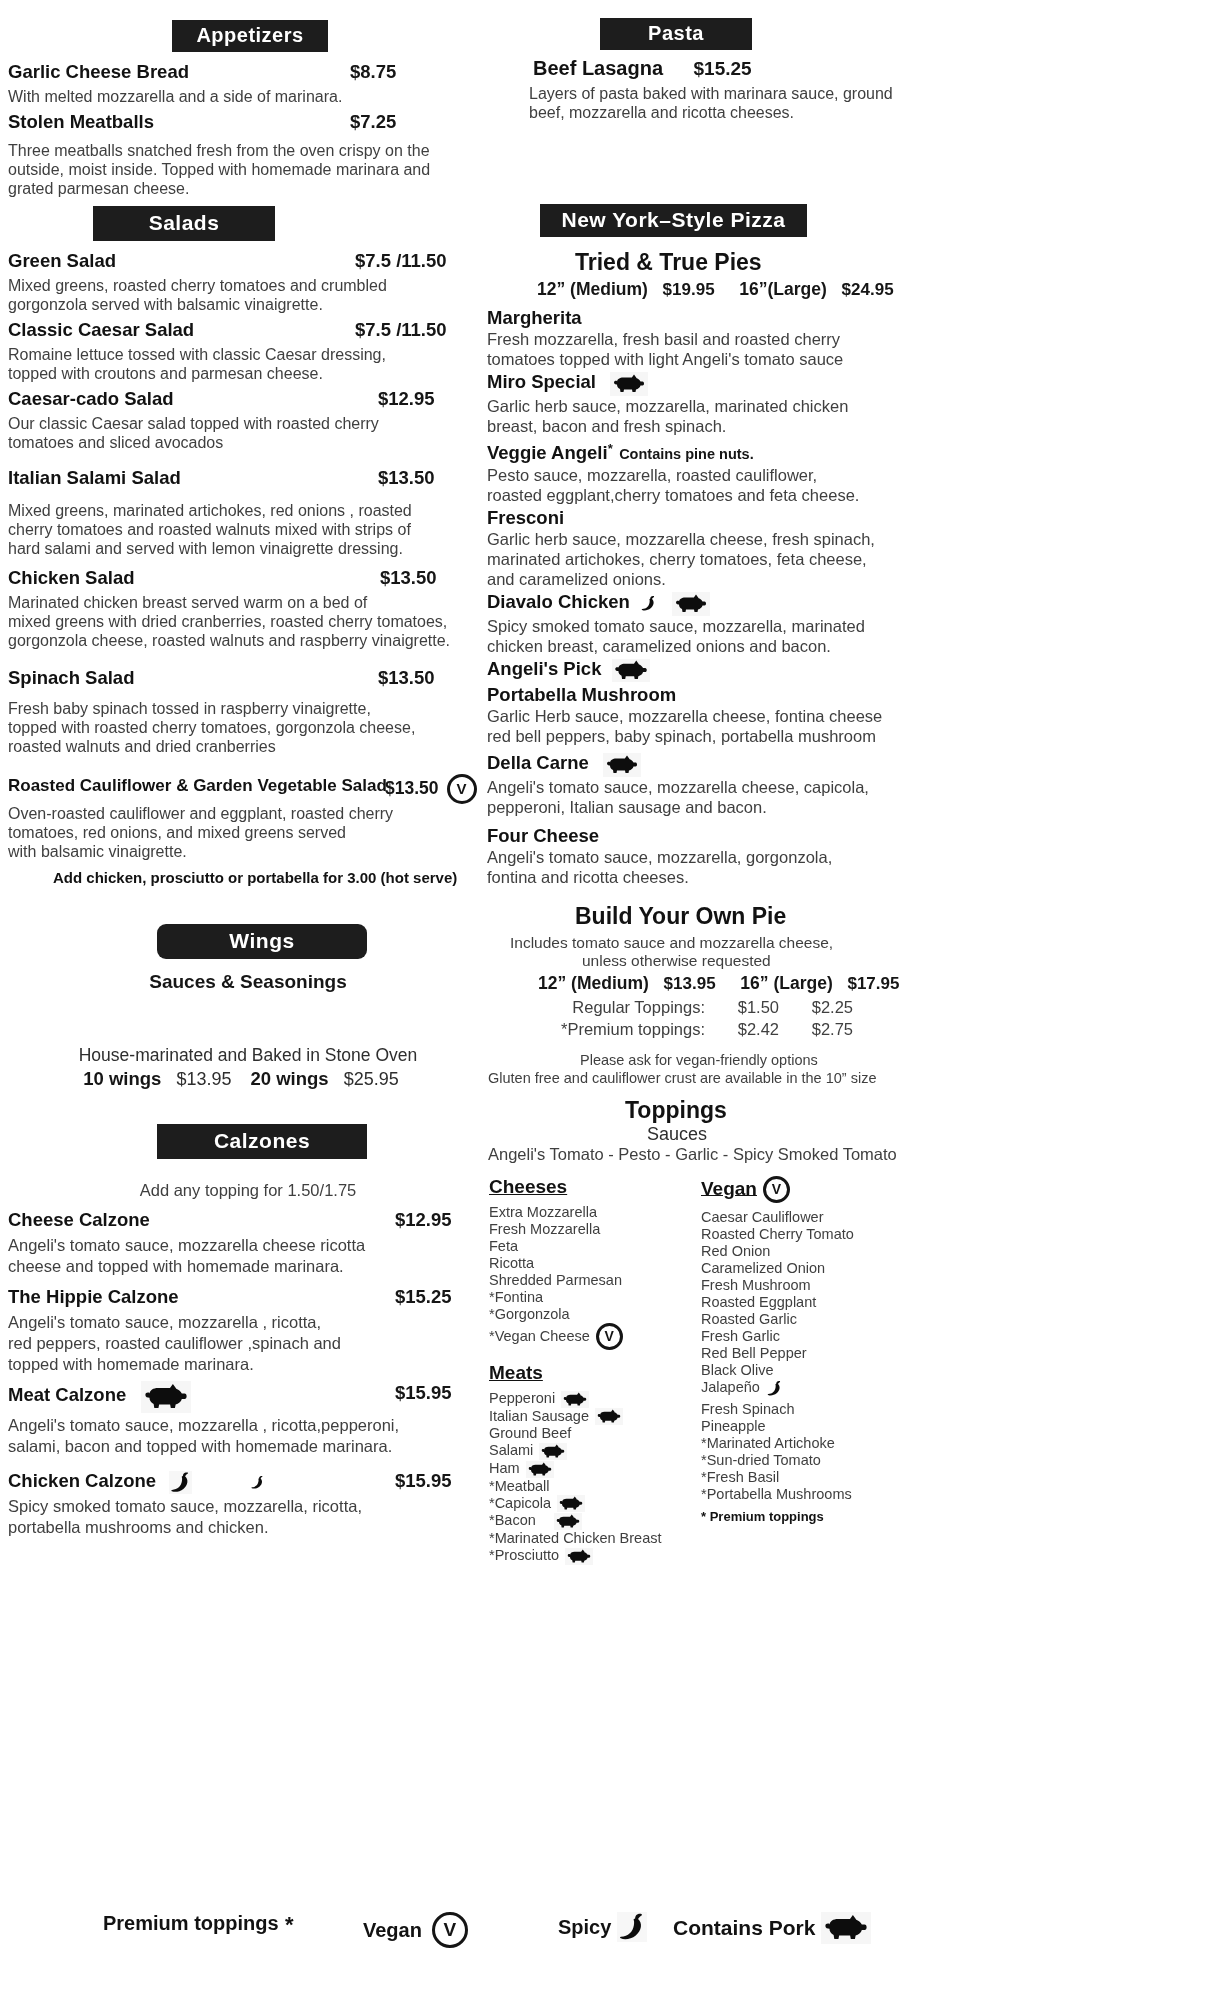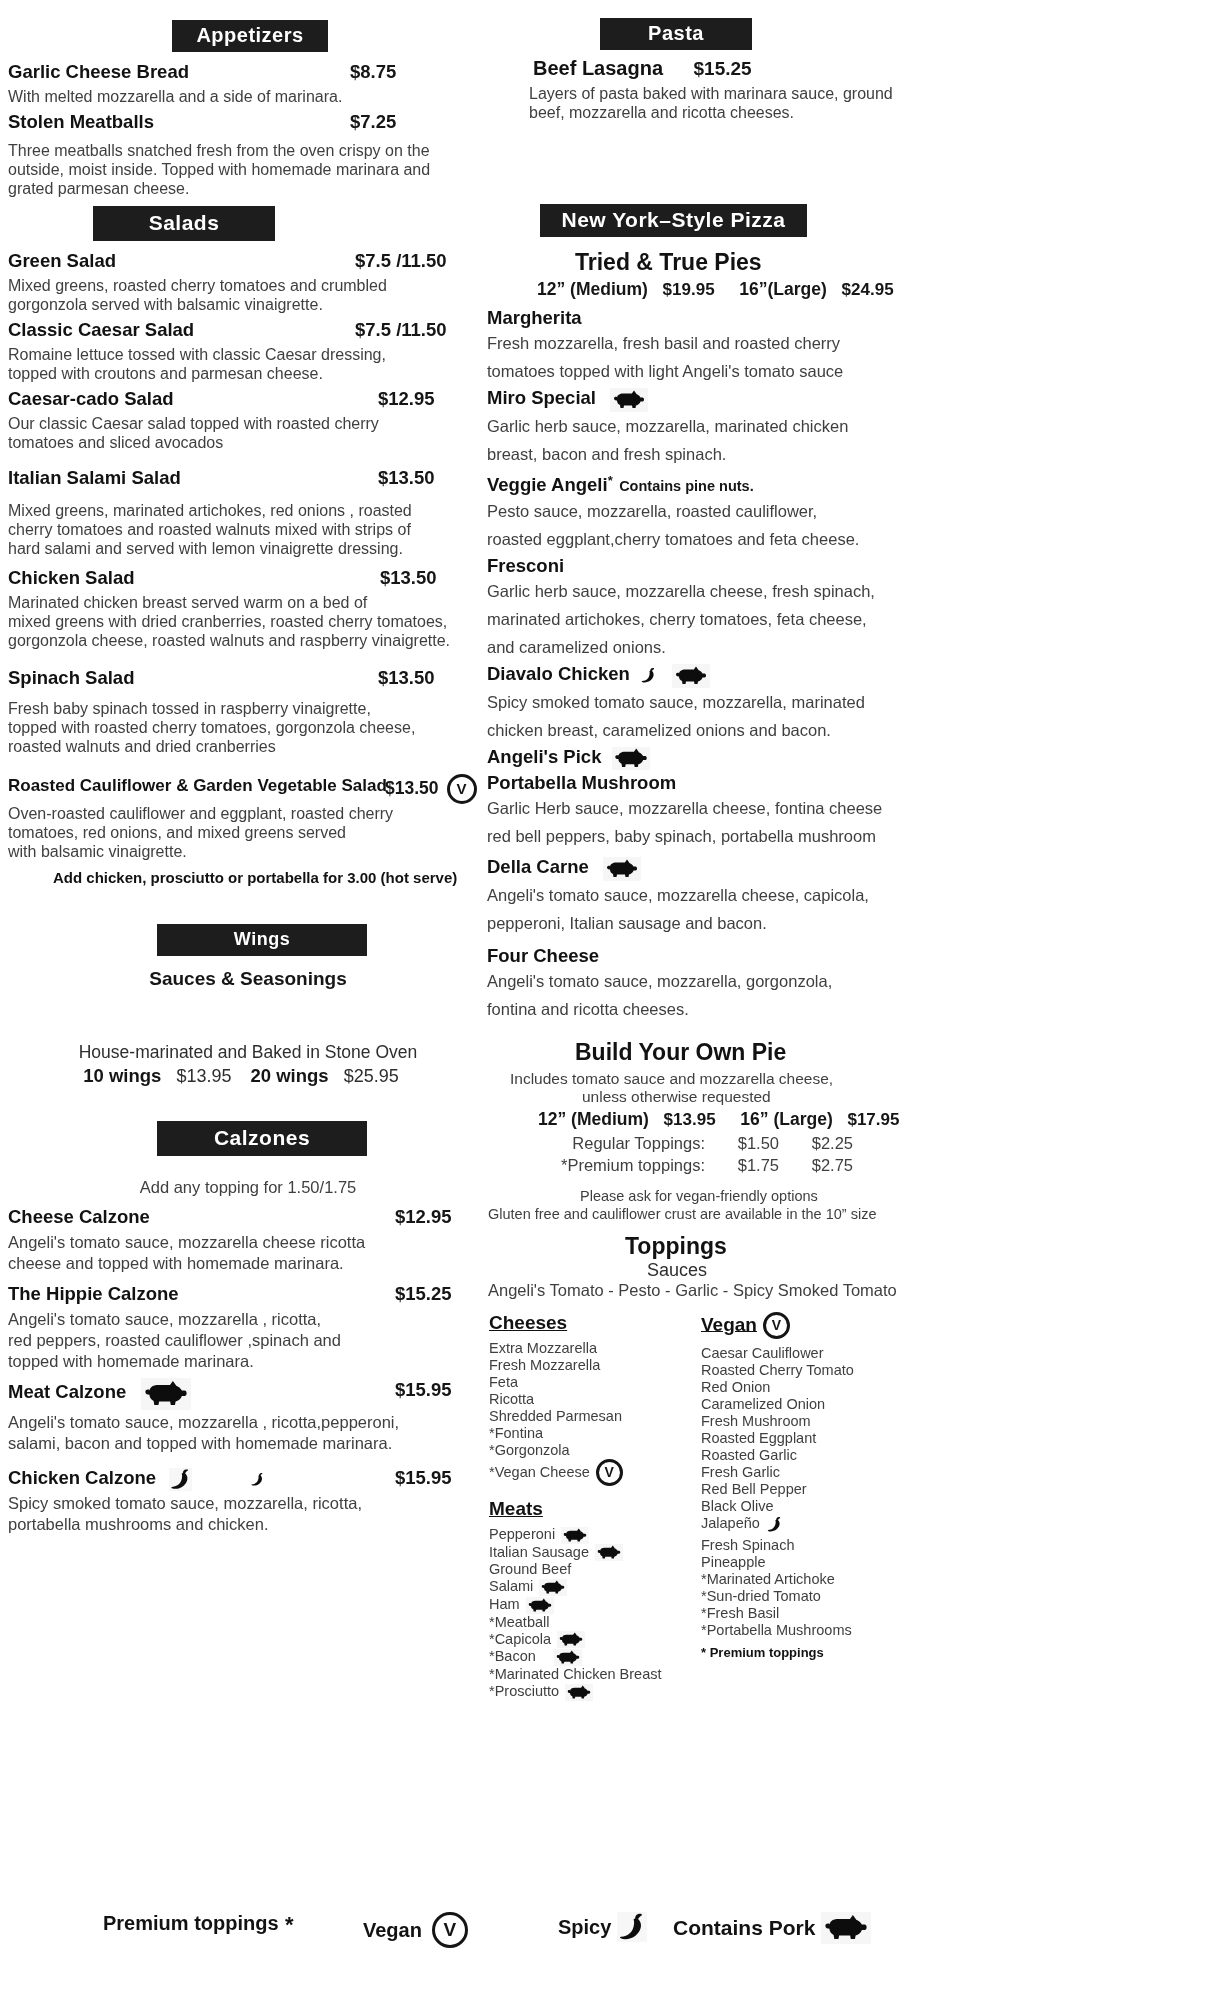--- a/index.html
+++ b/index.html
@@ -5,21 +5,21 @@
   html,body{margin:0;padding:0;background:#fff;}
   .page{position:relative;width:1214px;height:2000px;background:#ffffff;overflow:hidden;
         font-family:"Liberation Sans",sans-serif;color:#161616;}
   .col{position:absolute;top:0;}
   .col-left{left:8px;width:478px;}
   .col-right{left:487px;width:727px;}
   .banner{background:#1d1d1d;color:#fff;font-weight:700;font-size:20px;text-align:center;
           padding:4px 0 5px;letter-spacing:.5px;}
   .b-app{margin:20px 0 0 164px;width:156px;}
   .b-salads{margin:8px 0 0 85px;width:182px;font-size:21px;padding:5px 0 6px;}
-  .b-wings{margin:38px 0 0 149px;width:210px;font-size:18px;padding:5px 0 6px;}
+  .b-wings{margin:38px 0 0 149px;width:210px;font-size:21px;padding:5px 0 6px;border-radius:9px;}
   .b-calzones{margin:34px 0 0 149px;width:210px;font-size:21px;padding:5px 0 6px;}
   .b-pasta{margin:18px 0 0 113px;width:152px;}
   .b-pizza{margin:82px 0 0 53px;width:267px;font-size:21px;}
   .mi-head{position:relative;margin-top:4px;line-height:24px;}
   .nm{font-weight:700;font-size:18.5px;color:#121212;text-align:center;}
   .nm-sm{font-size:17px;}
   .pr{position:absolute;top:0;font-weight:700;font-size:18.5px;white-space:nowrap;}
   .px342{left:342px}.px347{left:347px}.px370{left:370px}.px372{left:372px}.px377{left:377px}.px387{left:387px}
   .ds{font-size:16px;line-height:19px;color:#3f3f3f;margin:2px 0 2px;white-space:pre-line;}
   .ds-cz{font-size:16.5px;line-height:21px;}
@@ -34,21 +34,21 @@
   .pasta-head{position:relative;margin:6px 0 0 46px;line-height:24px;}
   .pasta-head .pr-inline{font-weight:700;font-size:19px;margin-left:26px;}
   .pasta-ds{margin-left:42px;}
   .tt-heading{font-weight:700;font-size:23px;margin:12px 0 0 88px;color:#121212;}
   .size-line{margin:2px 0 0 50px;font-size:17px;line-height:22px;white-space:nowrap;}
   .size-line .sz{font-weight:700;font-size:17.5px;}
   .size-line .sp{font-weight:600;margin:0 20px 0 10px;}
   .pz{margin-top:6px;}
   .pz .mi-head{margin-top:2px;line-height:21px;}
   .pz .nm{font-size:18.5px;}
-  .pz .ds{font-size:16.5px;line-height:28px;margin:0 0 2px;max-width:780px;}
+  .pz .ds{font-size:16.5px;line-height:20px;margin:0 0 2px;max-width:780px;}
   .pine{font-weight:700;font-size:14.5px;margin-left:2px;}
   .star-sup{font-weight:700;font-size:13px;vertical-align:super;}
   .byo-sub{font-size:15.5px;color:#3f3f3f;line-height:18px;}
   .byo-sub1{margin:4px 0 0 23px;}
   .byo-sub2{margin:0 0 0 95px;}
   .byo-row{display:flex;margin:2px 0 0 68px;font-size:16.5px;color:#3f3f3f;line-height:20px;}
   .byo-row .lbl{width:150px;text-align:right;}
   .byo-row .v1{width:60px;text-align:right;margin-left:14px;}
   .byo-row .v2{width:60px;text-align:right;margin-left:14px;}
   .byo-note{font-size:14.5px;color:#3f3f3f;line-height:18px;}
@@ -384,21 +384,21 @@
       <span class="sz">16” (Large)</span>
       <span class="sp">$17.95</span>
     </div>
     <div class="byo-row">
       <span class="lbl">Regular Toppings:</span>
       <span class="v1">$1.50</span>
       <span class="v2">$2.25</span>
     </div>
     <div class="byo-row">
       <span class="lbl">*Premium toppings:</span>
-      <span class="v1">$1.75</span>
+      <span class="v1">$2.42</span>
       <span class="v2">$2.75</span>
     </div>
     <div class="byo-note byo-note1">Please ask for vegan-friendly options</div>
     <div class="byo-note byo-note2">Gluten free and cauliflower crust are available in the 10” size</div>
 
     <div class="top-heading">Toppings</div>
     <div class="top-sauces-h">Sauces</div>
     <div class="top-sauces">Angeli's Tomato - Pesto - Garlic - Spicy Smoked Tomato</div>
 
     <div class="top-cols">

